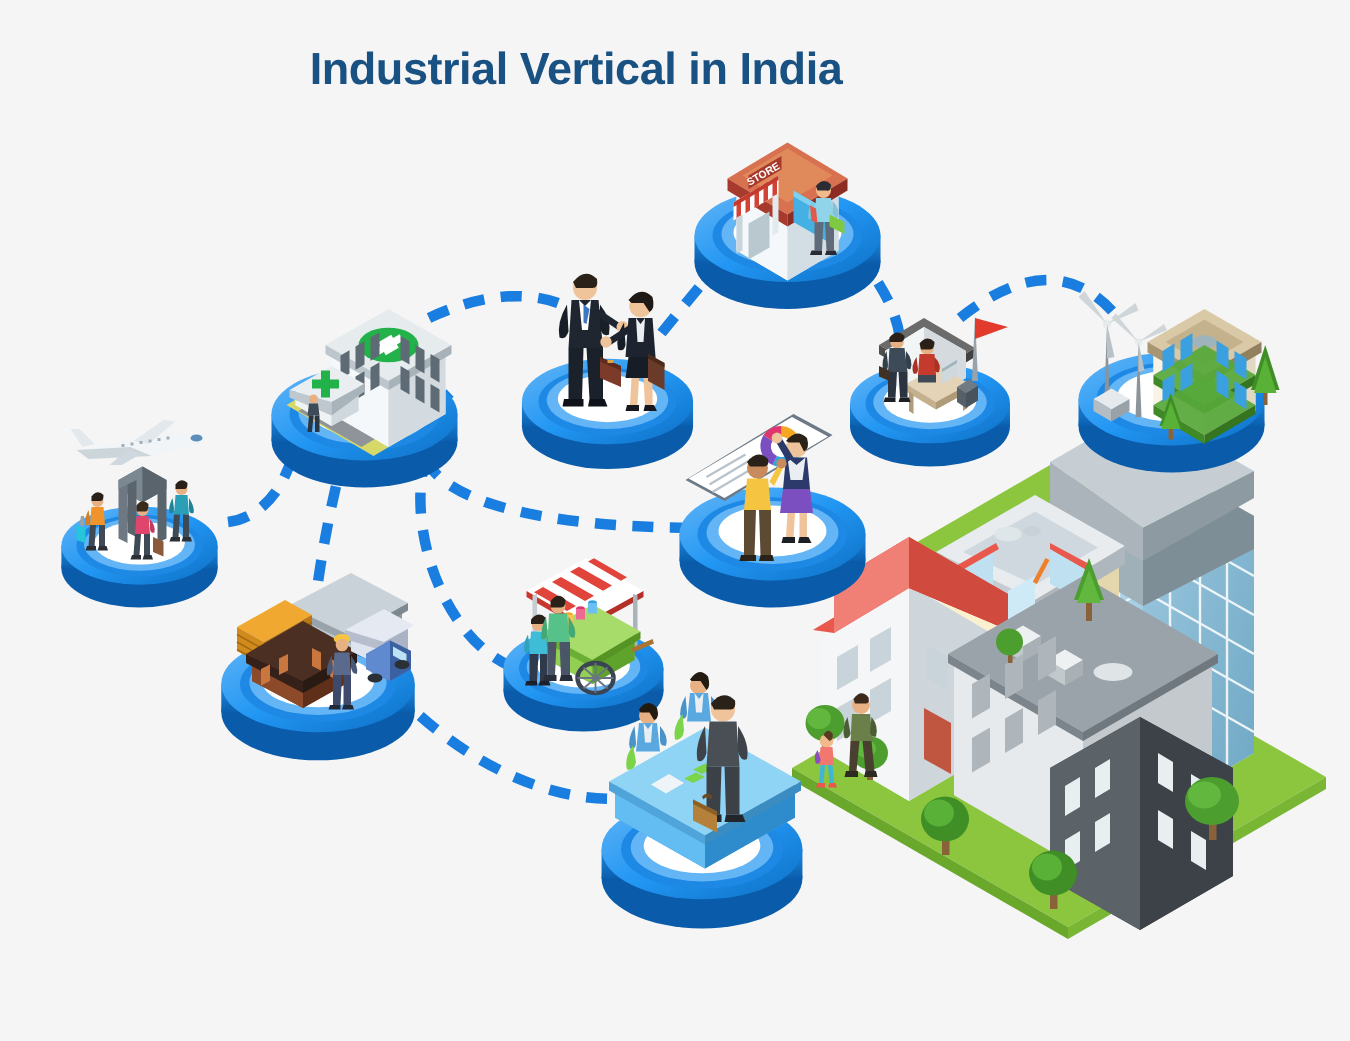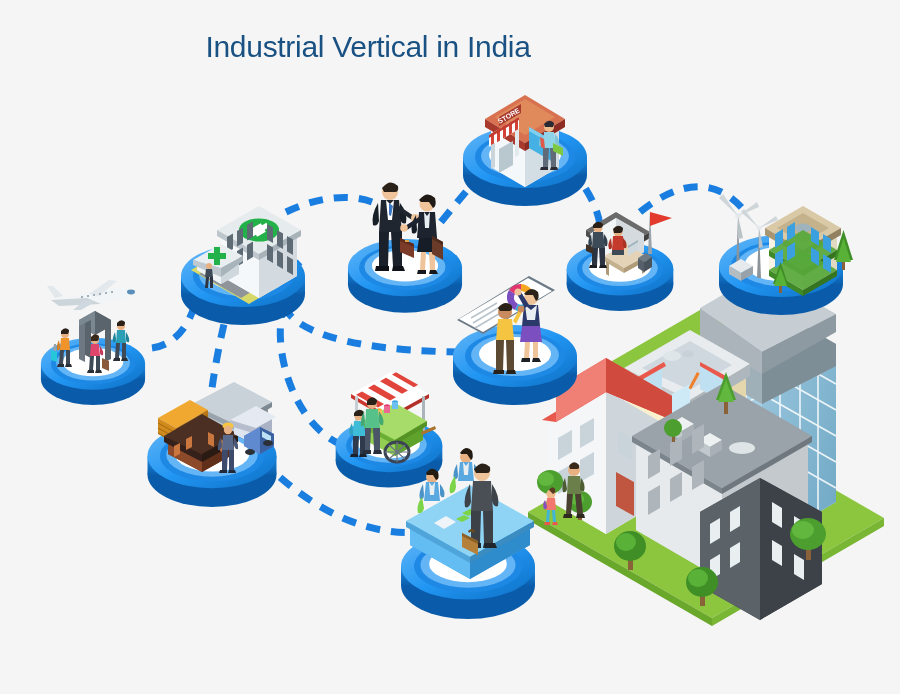--- a/index.html
+++ b/index.html
@@ -5,23 +5,23 @@
   html,body{margin:0;padding:0;}
   body{
     width:900px;height:694px;
     background:#f5f5f5;
     font-family:"Liberation Sans", sans-serif;
     overflow:hidden;
     position:relative;
   }
   #stage{position:absolute;inset:0;}
   #title{
-    position:absolute;top:30px;left:0;width:736px;
+    position:absolute;top:30px;left:16px;width:736px;
     text-align:center;
-    font-size:30px;font-weight:normal;
+    font-size:30px;font-weight:bold;
     letter-spacing:-0.3px;
     color:#1a5183;
   }
   svg#scene{position:absolute;top:0;left:0;width:900px;height:694px;}
 </style>
 </head>
 <body>
 
 <div id="stage">
 

